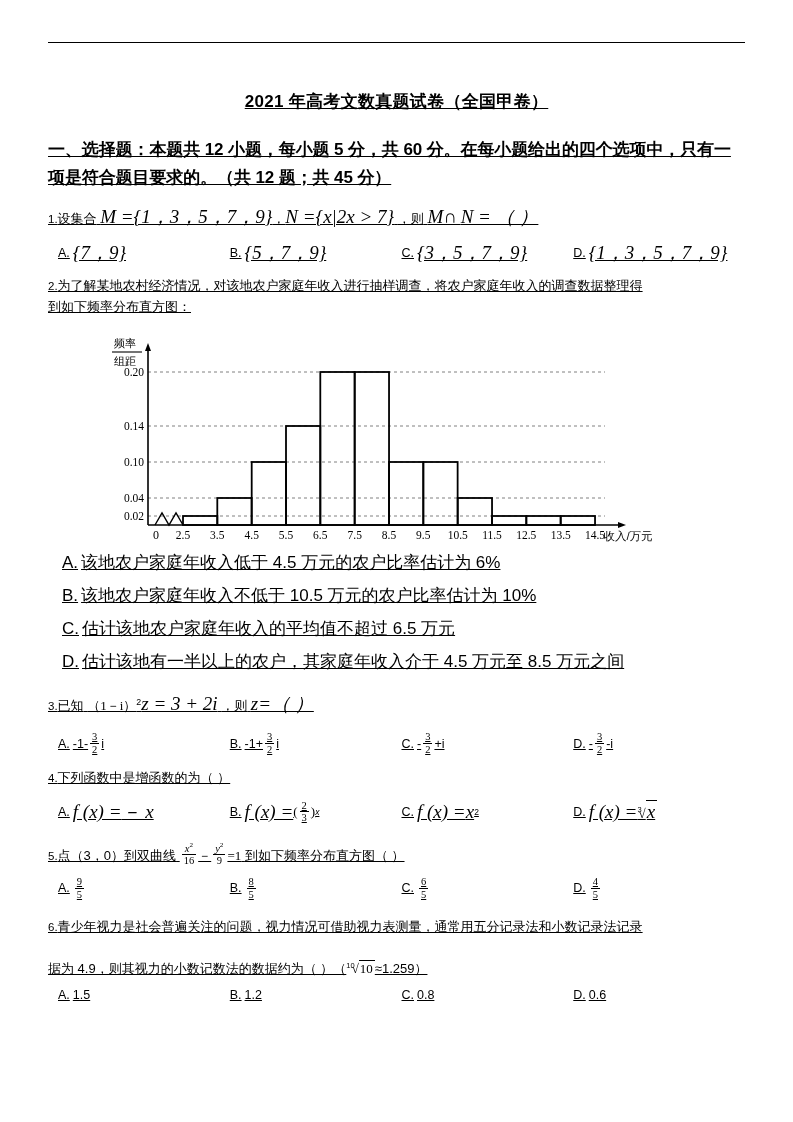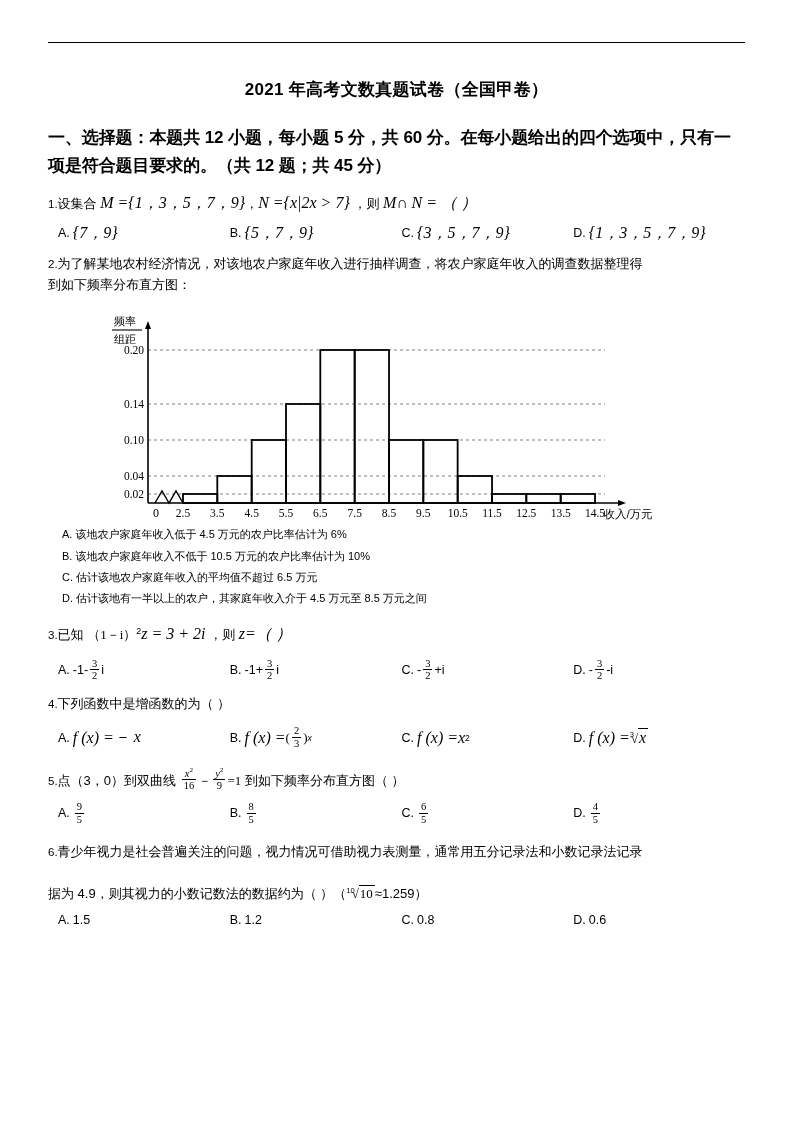--- a/index.html
+++ b/index.html
@@ -13,21 +13,22 @@
     font-family: "Liberation Serif", "DejaVu Serif", serif;
     color: #000000;
     position: relative;
     overflow: hidden;
   }
   .page {
     position: relative;
     width: 793px;
     height: 1122px;
     box-sizing: border-box;
-    padding: 0 48px;
+    padding: 12px 48px;
+    text-decoration: underline;
   }
   .header-rule {
     position: absolute;
     left: 48px;
     top: 42px;
     width: 697px;
     height: 1px;
     background: #000;
   }
   .doc-title {
@@ -50,21 +51,21 @@
   .q-stem {
     font-size: 13px;
     line-height: 1.62;
     margin-top: 11px;
     font-family: "Liberation Sans", "DejaVu Sans", sans-serif;
   }
   .q-num { font-size: 11.5px; }
   .math {
     font-family: "Liberation Serif", "DejaVu Serif", serif;
     font-style: italic;
-    font-size: 16px;
+    font-size: 19px;
   }
   .mathup {
     font-family: "Liberation Serif", "DejaVu Serif", serif;
     font-style: normal;
     font-size: 13px;
   }
   .opts {
     display: flex;
     margin-top: 7px;
     font-size: 12.5px;
@@ -72,21 +73,21 @@
   }
   .opts > div {
     flex: 0 0 25%;
     display: flex;
     align-items: center;
   }
   .opts.indent { padding-left: 10px; }
   .opt-label { margin-right: 3px; white-space: nowrap; }
   .opts-stack { margin-top: 4px; }
   .opt-line {
-    font-size: 11px;
+    font-size: 17px;
     line-height: 1.95;
     padding-left: 14px;
     font-family: "Liberation Sans", "DejaVu Sans", sans-serif;
   }
 
   
   .frac {
     display: inline-block;
     vertical-align: -0.42em;
     text-align: center;

